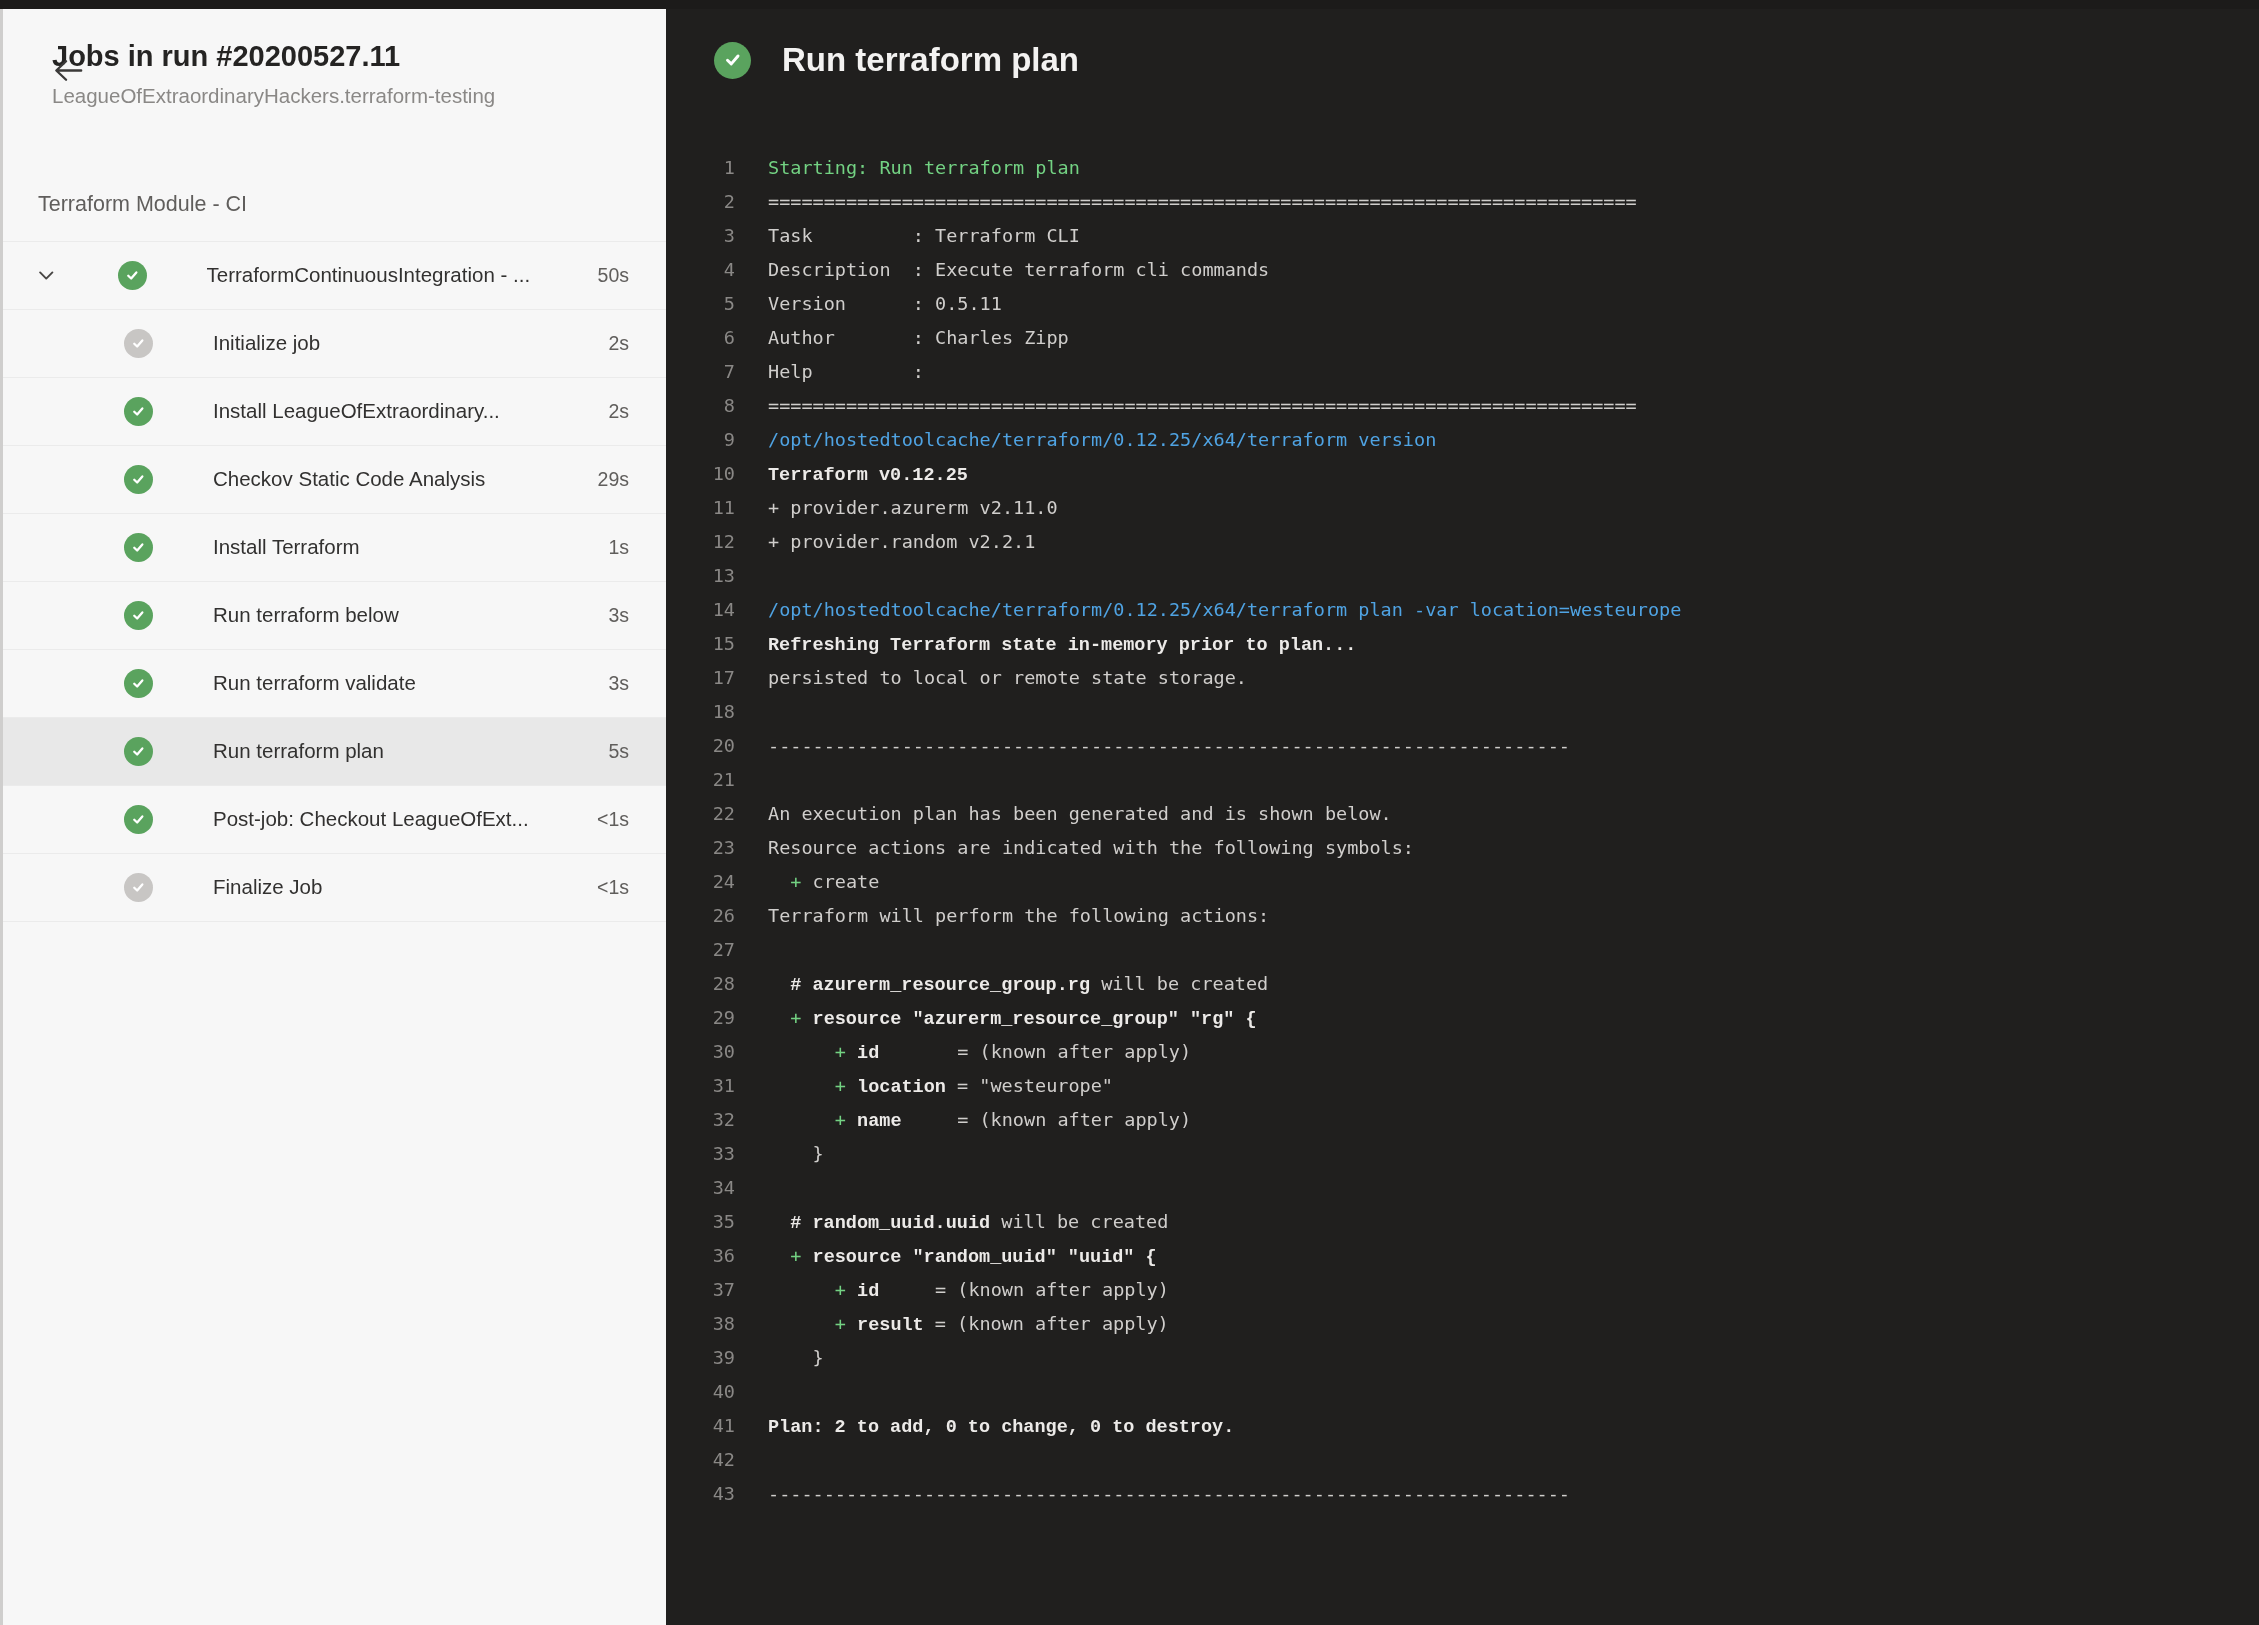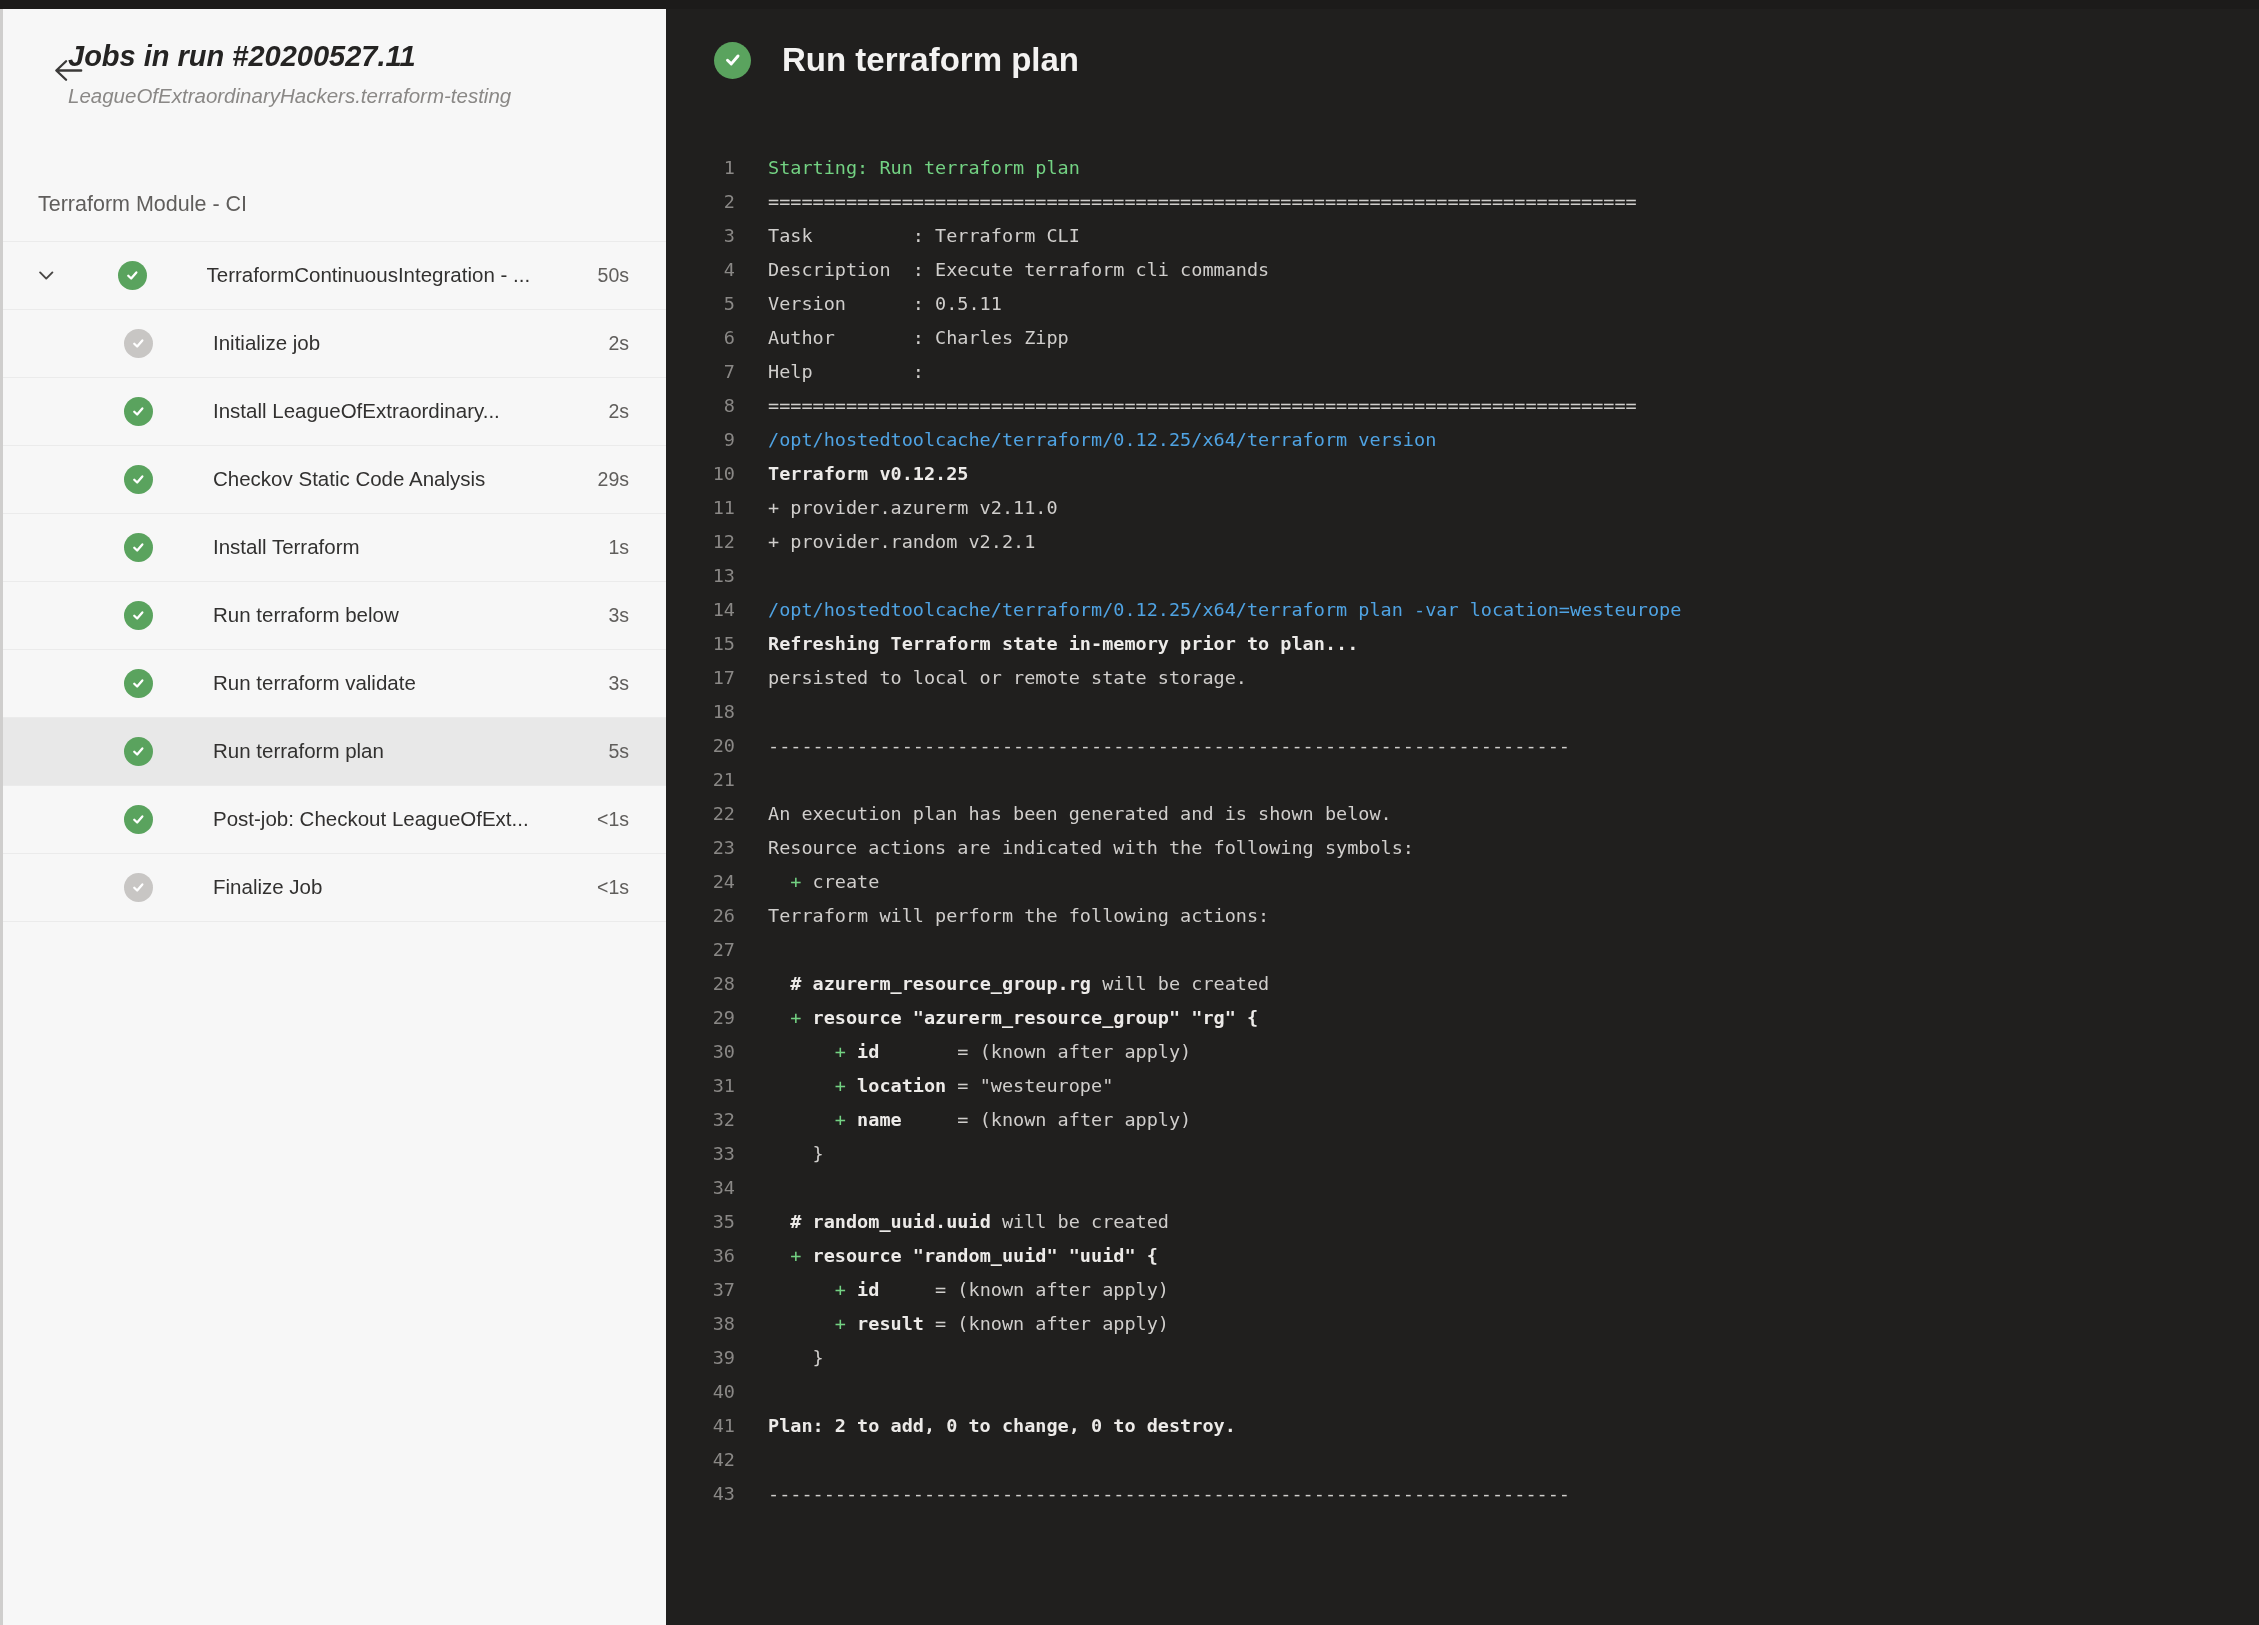--- a/index.html
+++ b/index.html
@@ -27,21 +27,21 @@
 
   
   .topbar{position:absolute;top:0;left:0;width:100%;height:8.8px;background:#1c1b1a;z-index:5;}
 
   
   .sidebar{position:absolute;top:8.8px;left:0;bottom:0;width:666px;background:var(--sb-bg);overflow:hidden;}
   .sb-edge{position:absolute;top:0;left:0;bottom:0;width:2.9px;background:var(--sb-edge);z-index:4;}
   .sb-header{position:absolute;top:29px;left:0;width:100%;}
   .back{position:absolute;left:49px;top:13.7px;width:39px;height:39px;border:none;background:transparent;cursor:pointer;padding:0;}
   .back svg{display:block;}
-  .sb-titles{margin-left:68px;margin-right:39px;font-style:italic;}
+  .sb-titles{margin-left:52px;margin-right:39px;}
   .sb-titles h1{font-size:29px;font-weight:700;color:#252423;letter-spacing:0;line-height:37px;}
   .sb-subtitle{margin-top:7.8px;font-size:20.5px;color:var(--subtitle);line-height:25px;white-space:nowrap;}
 
   .section-label{position:absolute;top:183px;left:38px;font-size:21.5px;color:var(--muted);}
 
   .job-list{position:absolute;top:232px;left:0;width:100%;list-style:none;border-top:1px solid var(--sb-border);}
   .row{display:flex;align-items:center;height:68px;border-bottom:1px solid var(--sb-border);padding-right:37px;position:relative;gap:28px;}
   .row.selected{background:var(--sb-selected);}
   .chevron{width:21.5px;height:21.5px;margin-left:35px;display:flex;align-items:center;justify-content:center;cursor:pointer;}
   .status{width:29px;height:29px;border-radius:50%;flex:0 0 29px;display:flex;align-items:center;justify-content:center;}
@@ -56,21 +56,21 @@
   .logpane{position:absolute;top:0;left:666px;right:0;bottom:0;background:var(--log-bg);}
   .log-header{position:absolute;top:41px;left:48px;display:flex;align-items:center;}
   .log-header .status{width:37px;height:37px;flex:0 0 37px;}
   .log-header h2{margin-left:31px;font-size:33px;font-weight:700;color:var(--title-color);}
 
   .log-body{position:absolute;top:151px;left:0;right:0;bottom:0;overflow:hidden;
             font-family:"DejaVu Sans Mono", monospace;font-size:18.5px;}
   .log-line{display:flex;height:34px;line-height:34px;}
   .log-line .ln{width:69px;text-align:right;color:var(--ln);flex:0 0 69px;user-select:none;}
   .log-line .lt{padding-left:33px;white-space:pre;color:var(--log-text);}
-  .seg-b{font-weight:bold;color:var(--log-bright);}
+  .seg-b{font-weight:bold;color:var(--log-bright);font-family:Liberation Mono, monospace;}
   .seg-g{color:var(--log-green);}
   .seg-B{color:var(--log-blue);}
 </style>
 </head>
 <body>
 
 <div class="app">
   <div class="topbar"></div>
 
   <aside class="sidebar">

